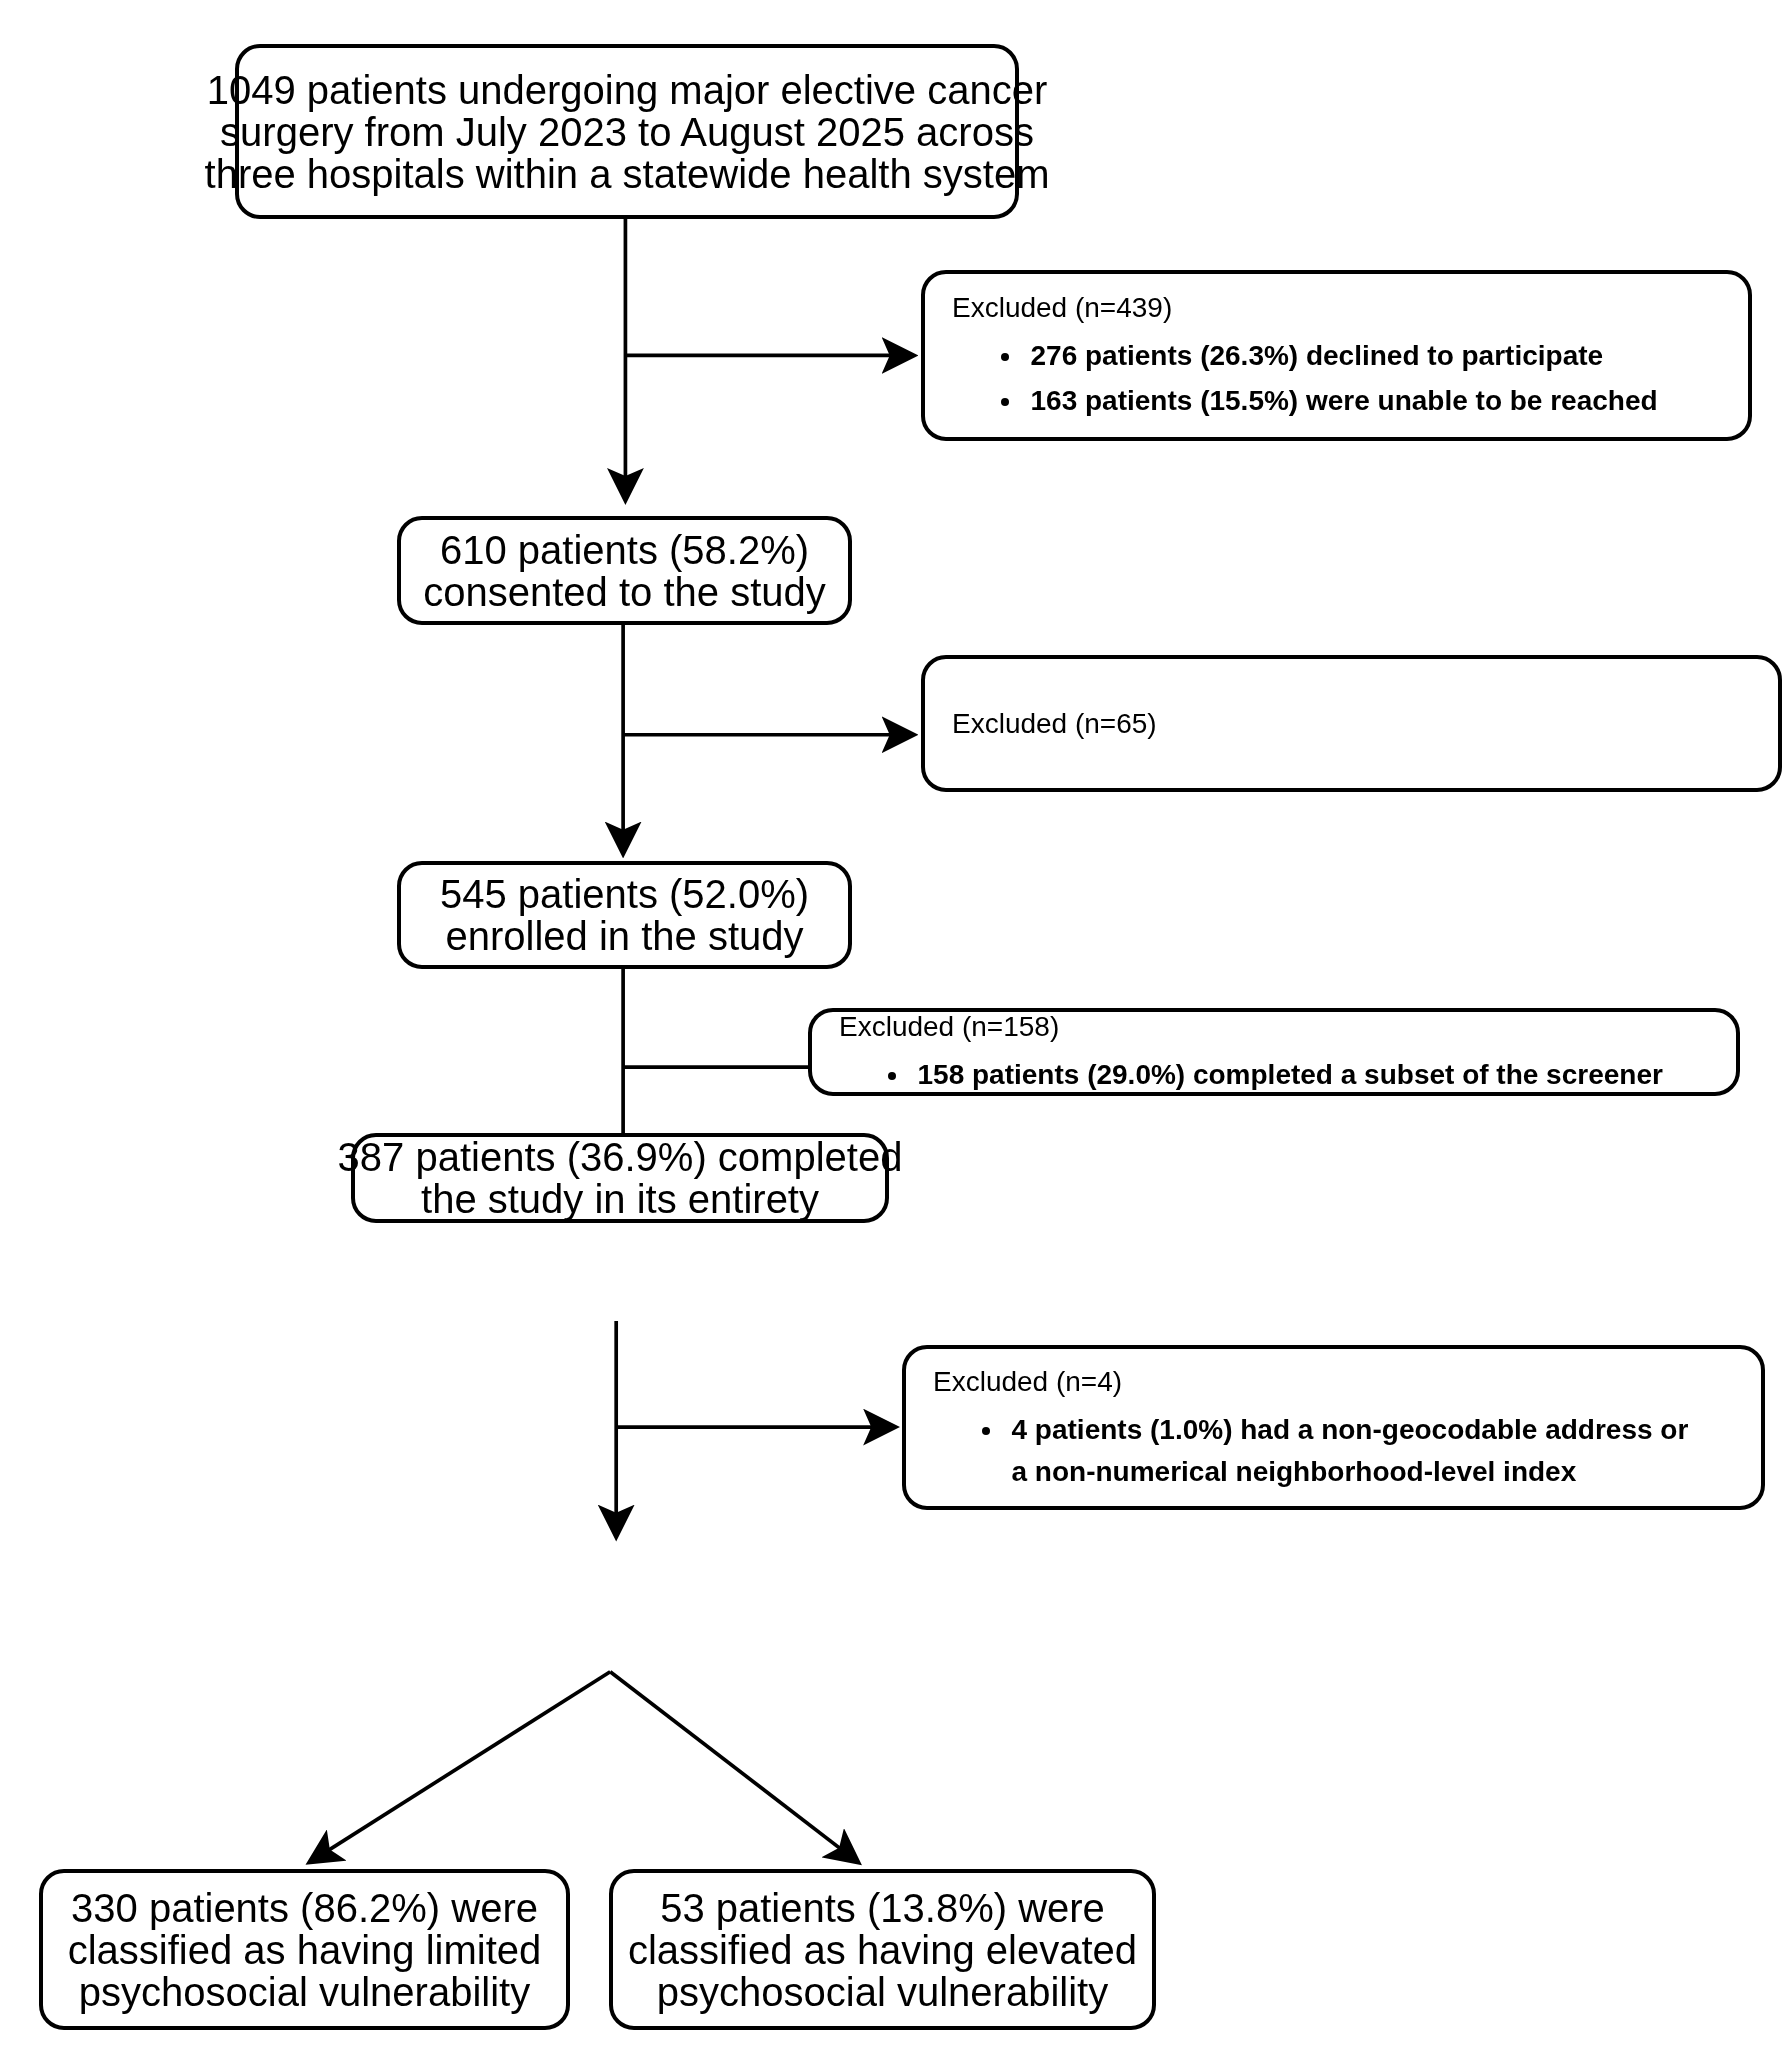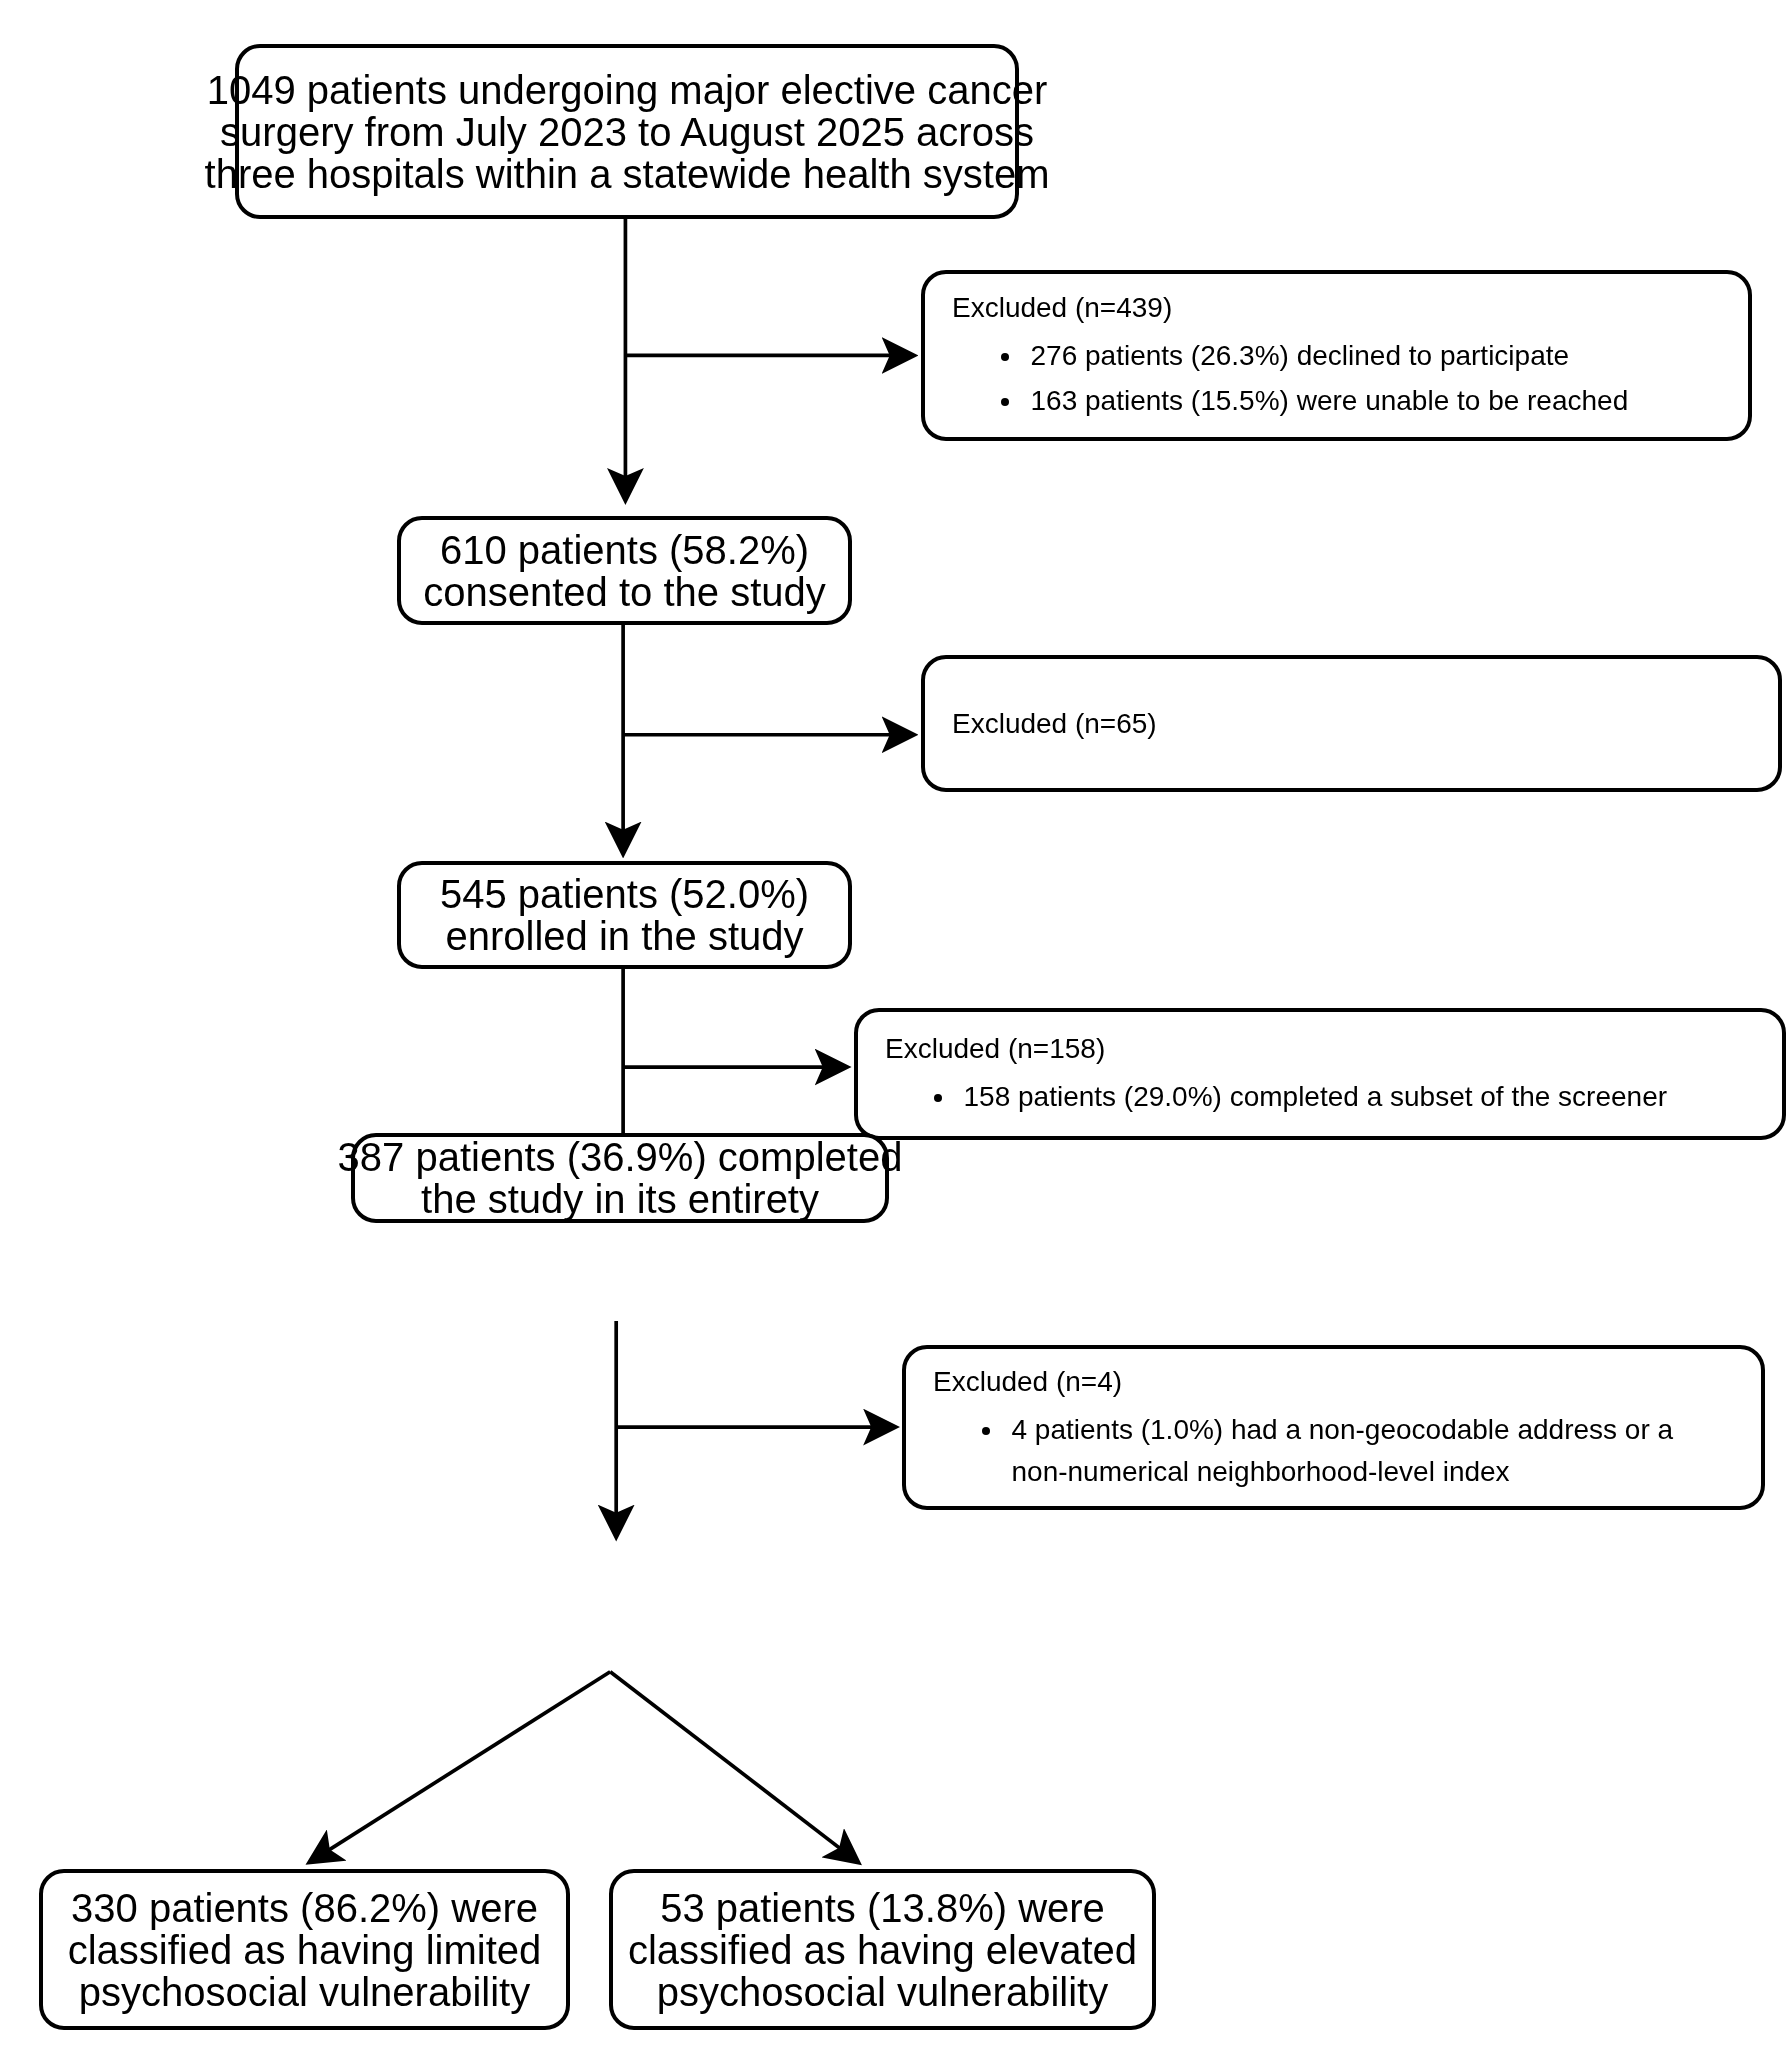--- a/index.html
+++ b/index.html
@@ -48,34 +48,35 @@
     padding: 13px 28px 13px 27px;
   }
   .excluded .title {
     font-size: 28px;
     line-height: 44px;
   }
   ul.bullets {
     margin: 2px 0 0 0;
     padding-left: 72px;
     list-style: disc outside;
+    font-weight: bold;
   }
   ul.bullets li {
     font-size: 28px;
     line-height: 42px;
     padding-left: 6.5px;
     margin: 2.8px 0;
   }
   
   #box-initial    { left: 235px;  top: 44px;   width: 784px; height: 175px; }
   #box-ex439      { left: 921px; top: 270px;  width: 831px; height: 171px; }
   #box-consented  { left: 397px;  top: 516px; width: 455px;  height: 109px; }
   #box-ex65       { left: 921px; top: 655px; width: 861px; height: 137px; padding-right: 55px; }
   #box-enrolled   { left: 397px;  top: 861px; width: 455px;  height: 108px; }
-  #box-ex158      { left: 854px; top: 1008px; width: 932px; height: 132px; }
+  #box-ex158      { left: 808px; top: 1008px; width: 932px; height: 88px; }
   #box-completed  { left: 351px;  top: 1133px; width: 538px; height: 90px; }
   #box-ex4        { left: 902px; top: 1345px; width: 863px; height: 165px; padding-right: 69px; }
   #box-analysis   { left: 339px;  top: 1543px; width: 540px; height: 127px; }
   #box-limited    { left: 39px;   top: 1869px; width: 531px; height: 161px; }
   #box-elevated   { left: 609px; top: 1869px; width: 547px; height: 161px; }
 </style>
 </head>
 <body>
 
 <div class="canvas">

